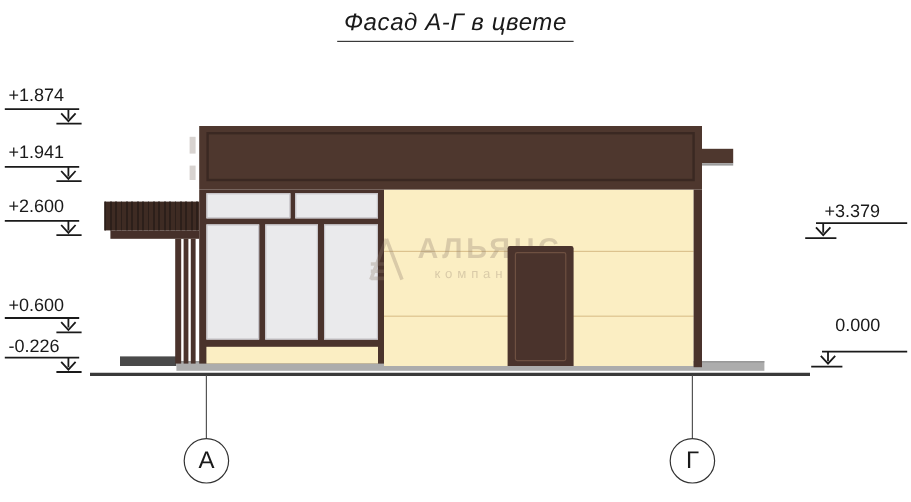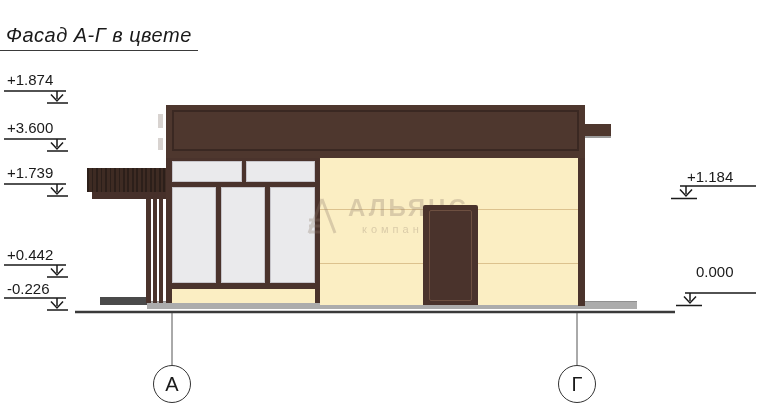--- a/index.html
+++ b/index.html
@@ -6,21 +6,21 @@
   #canvas{
     position:relative;
     width:759px;height:418px;
     background:#ffffff;
     font-family:"Liberation Sans", sans-serif;
     color:var(--ink,#1a1a1a);
     overflow:hidden;
   }
   .abs{position:absolute;}
   
-  #title-wrap{position:absolute;left:0;top:24px;width:100%;text-decoration:underline;}
+  #title-wrap{position:absolute;left:0;top:8px;width:100%;text-align:center;text-decoration:underline;}
   #title{
     display:inline-block;
     font-size:20px;font-style:italic;
     padding:0 6px 3px 6px;
     border-bottom:1.6px solid #3a3a3a;
     letter-spacing:0.5px;
   }
   
   .roof{background:var(--roof);}
   .roof-inner{
@@ -166,25 +166,25 @@
 
     <g>
       <path class="mline" d="M680 186 H756 M686 186 V194 M680 189.5 L686 196 L692 189.5 M671 198.5 H697"></path>
     </g>
     <g>
       <path class="mline" d="M685 293 H756 M690 293 V301 M684 296.5 L690 303 L696 296.5 M676 305.5 H702"></path>
     </g>
   </svg>
 
   <div class="lvl-label" style="left:7px;top:72px;">+1.874</div>
-  <div class="lvl-label" style="left:7px;top:120px;">+3.600</div>
-  <div class="lvl-label" style="left:7px;top:165px;">+1.739</div>
-  <div class="lvl-label" style="left:7px;top:247px;">+0.442</div>
+  <div class="lvl-label" style="left:7px;top:120px;">+1.941</div>
+  <div class="lvl-label" style="left:7px;top:165px;">+2.600</div>
+  <div class="lvl-label" style="left:7px;top:247px;">+0.600</div>
   <div class="lvl-label" style="left:7px;top:281px;">-0.226</div>
-  <div class="lvl-label" style="left:687px;top:169px;">+1.184</div>
+  <div class="lvl-label" style="left:687px;top:169px;">+3.379</div>
   <div class="lvl-label" style="left:696px;top:264px;">0.000</div>
 
   <div class="axis-circle" style="left:153px;top:365px;">
     <span>А</span>
   </div>
   <div class="axis-circle" style="left:558px;top:365px;">
     <span>Г</span>
   </div>
 
 </div>

